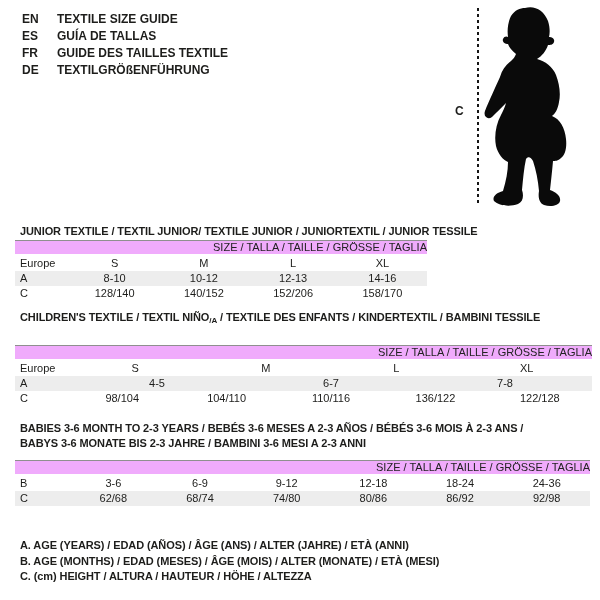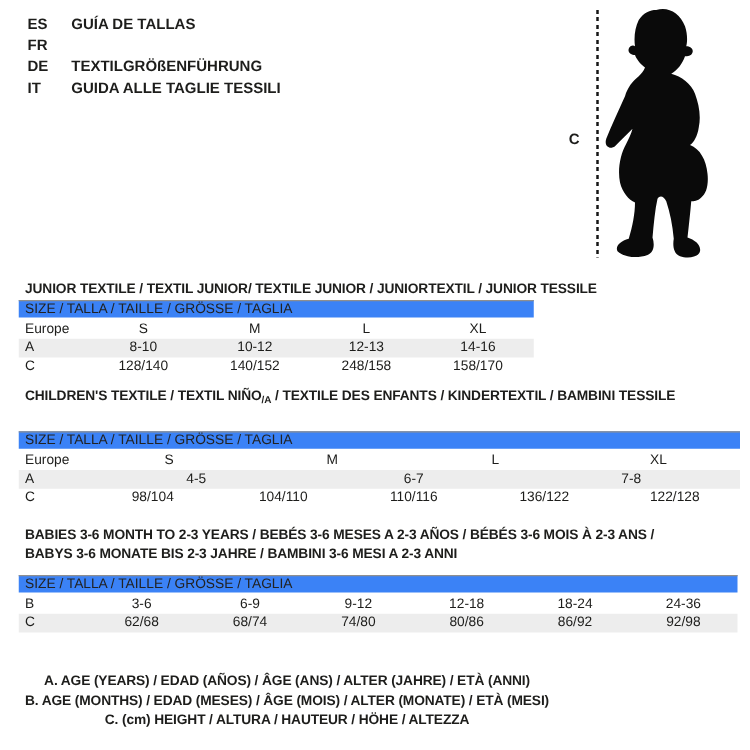--- a/index.html
+++ b/index.html
@@ -15,49 +15,50 @@
   
   .dash-line { left:477px; top:8px; width:2px; height:198px;
     background:repeating-linear-gradient(to bottom, #161616 0 3px, transparent 3px 6px); }
   .measure-c { left:455px; top:104px; font-weight:bold; font-size:12px; }
   .baby { left:480px; top:0; }
 
   
   .ttitle { font-weight:bold; font-size:11px; line-height:15px; white-space:nowrap; letter-spacing:-0.1px; }
   .ttitle .sub { font-size:8px; vertical-align:-2px; }
   .sizetable { background:#fff; }
-  .thead { background:#3b82f6; border-top:1px solid #8f8f8f; height:14px; line-height:13px;
-    font-size:11px; padding-left:5px; margin-bottom:2px; color:#222; }
+  .thead { background:#f0abfc; border-top:1px solid #8f8f8f; height:14px; line-height:13px;
+    font-size:11px; padding-left:5px; margin-bottom:2px; color:#222;text-align:right; }
   .trow { display:flex; font-size:11px; height:15px; line-height:15px; }
   .trow.shaded { background:#ededed; }
   .tlabel { width:55px; padding-left:5px; flex:none; }
   .tcell { flex:1; text-align:center; }
 
   
   .footnotes { left:20px; top:538px; }
-  .footnote { font-weight:bold; font-size:11px; line-height:15.5px; white-space:nowrap; letter-spacing:-0.1px;text-align:center; }
+  .footnote { font-weight:bold; font-size:11px; line-height:15.5px; white-space:nowrap; letter-spacing:-0.1px; }
 </style>
 </head>
 <body>
 
 <div class="abs langs">
   <div class="lang-row">
+    <span class="lang-code">EN</span>
+    <span>TEXTILE SIZE GUIDE</span>
+  </div>
+  <div class="lang-row">
     <span class="lang-code">ES</span>
     <span>GUÍA DE TALLAS</span>
   </div>
   <div class="lang-row">
     <span class="lang-code">FR</span>
+    <span>GUIDE DES TAILLES TEXTILE</span>
   </div>
   <div class="lang-row">
     <span class="lang-code">DE</span>
     <span>TEXTILGRÖßENFÜHRUNG</span>
-  </div>
-  <div class="lang-row">
-    <span class="lang-code">IT</span>
-    <span>GUIDA ALLE TAGLIE TESSILI</span>
   </div>
 </div>
 
 <div class="abs dash-line"></div>
 <div class="abs measure-c">C</div>
 <svg class="abs baby" width="120" height="215" viewBox="0 0 120 215" aria-hidden="true">
   <path fill="#0a0a0a" d="
     M45,8
     C54,5 64,10 68,21
     C70,27 70,33 69,37
@@ -113,21 +114,21 @@
         <span class="tlabel">A</span>
         <span class="tcell">8-10</span>
         <span class="tcell">10-12</span>
         <span class="tcell">12-13</span>
         <span class="tcell">14-16</span>
       </div>
       <div class="trow">
         <span class="tlabel">C</span>
         <span class="tcell">128/140</span>
         <span class="tcell">140/152</span>
-        <span class="tcell">248/158</span>
+        <span class="tcell">152/206</span>
         <span class="tcell">158/170</span>
       </div>
     </div>
 </div>
 
 <div class="abs ttitle" style="left:20px; top:310px;">
   <span>CHILDREN'S TEXTILE / TEXTIL NIÑO</span><span class="sub">/A</span><span> / TEXTILE DES ENFANTS / KINDERTEXTIL / BAMBINI TESSILE</span>
 </div>
 <div class="abs sizetable" style="left:15px; top:345px; width:577px;">
   <div class="thead">SIZE / TALLA / TAILLE / GRÖSSE / TAGLIA</div>

